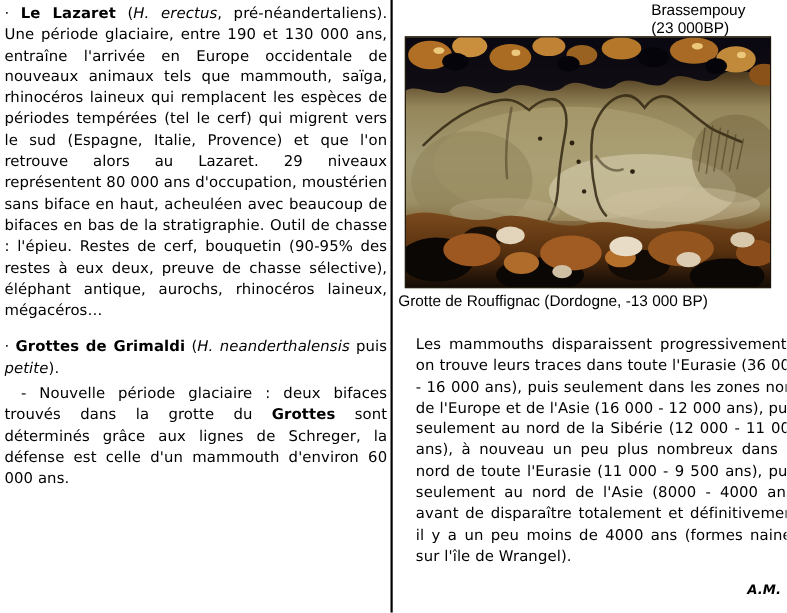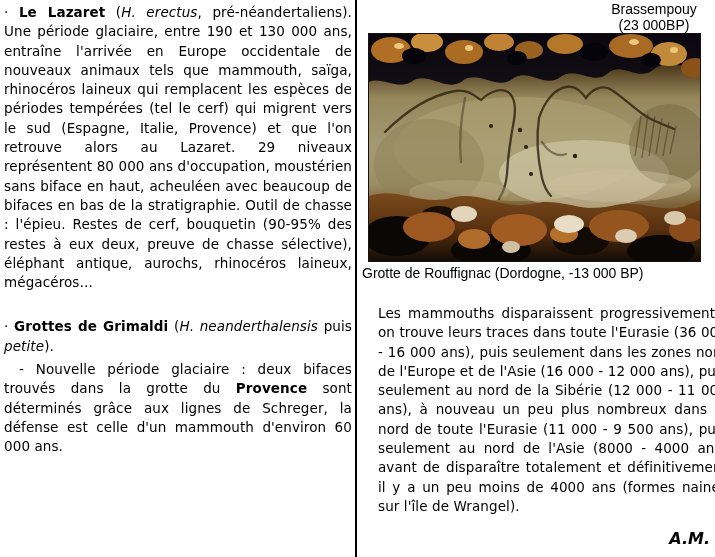--- a/index.html
+++ b/index.html
@@ -18,33 +18,33 @@
     position: absolute; left: 4px; top: 3px; width: 348px; height: 552px;
     overflow: hidden;
   }
   .para {
     margin: 0 0 4px 0;
     text-align: justify;
     font-size: 13.5px;
     line-height: 19.3px;
     letter-spacing: 0.1px;
   }
-  .para.lead { margin-bottom: 25px; }
+  .para.lead { margin-bottom: 14px; }
   .para.dash { text-indent: 15px; margin-bottom: 2px; }
 
   .divider {
     position: absolute; left: 355px; top: 0; width: 2px; height: 557px;
     background: #000000;
   }
 
   
   .col-right { position: absolute; left: 362px; top: 0; width: 353px; height: 557px; }
   .fig-label {
     position: absolute; top: 2px; left: 230px; width: 124px;
-    text-align: center;
+    text-align: left;
     font-family: "Liberation Sans", sans-serif;
     font-size: 14px; line-height: 15.5px;
   }
   .photo {
     position: absolute; left: 6px; top: 33px; width: 333px; height: 229px;
     border: 1px solid #17120b; box-sizing: border-box; background: #8c7f55;
   }
   .photo svg { display: block; }
   .caption {
     position: absolute; top: 265px; left: 0; width: 345px;
@@ -53,32 +53,32 @@
     font-size: 14px;
   }
   .body-right {
     position: absolute; top: 288px; left: 0; width: 349px; margin: 16px;
     text-align: justify;
     font-size: 13.5px; line-height: 19.3px;
     letter-spacing: 0.1px;
   }
   .signature {
     position: absolute; top: 529px; right: 5px;
-    font-size: 16px; font-style: italic; font-weight: bold;
+    font-size: 12px; font-style: italic; font-weight: bold;
   }
 </style>
 </head>
 <body>
 
 <div class="page">
 
   <div class="col-left">
     <p class="para lead"><span>· </span><span style="font-weight: bold;">Le Lazaret</span><span> (</span><span style="font-style: italic;">H. erectus</span><span>, pré-néandertaliens). Une période glaciaire, entre 190 et 130 000 ans, entraîne l'arrivée en Europe occidentale de nouveaux animaux tels que mammouth, saïga, rhinocéros laineux qui remplacent les espèces de périodes tempérées (tel le cerf) qui migrent vers le sud (Espagne, Italie, Provence) et que l'on retrouve alors au Lazaret. 29 niveaux représentent 80 000 ans d'occupation, moustérien sans biface en haut, acheuléen avec beaucoup de bifaces en bas de la stratigraphie. Outil de chasse : l'épieu. Restes de cerf, bouquetin (90-95% des restes à eux deux, preuve de chasse sélective), éléphant antique, aurochs, rhinocéros laineux, mégacéros…</span></p>
     <p class="para"><span>· </span><span style="font-weight: bold;">Grottes de Grimaldi</span><span> (</span><span style="font-style: italic;">H. neanderthalensis</span><span> puis </span><span style="font-style: italic;">petite</span><span>).</span></p>
-    <p class="para dash"><span>- Nouvelle période glaciaire : deux bifaces trouvés dans la grotte du </span><span style="font-weight: bold;">Provence</span><span> sont déterminés grâce aux lignes de Schreger, la défense est celle d'un mammouth d'environ 60 000 ans.</span></p>
+    <p class="para dash"><span>- Nouvelle période glaciaire : deux bifaces trouvés dans la grotte du </span><span style="font-weight: bold;">Grottes</span><span> sont déterminés grâce aux lignes de Schreger, la défense est celle d'un mammouth d'environ 60 000 ans.</span></p>
   </div>
 
   <div class="divider"></div>
 
   <div class="col-right">
 
     <div class="fig-label">
       <div>Brassempouy</div>
       <div>(23 000BP)</div>
     </div>

